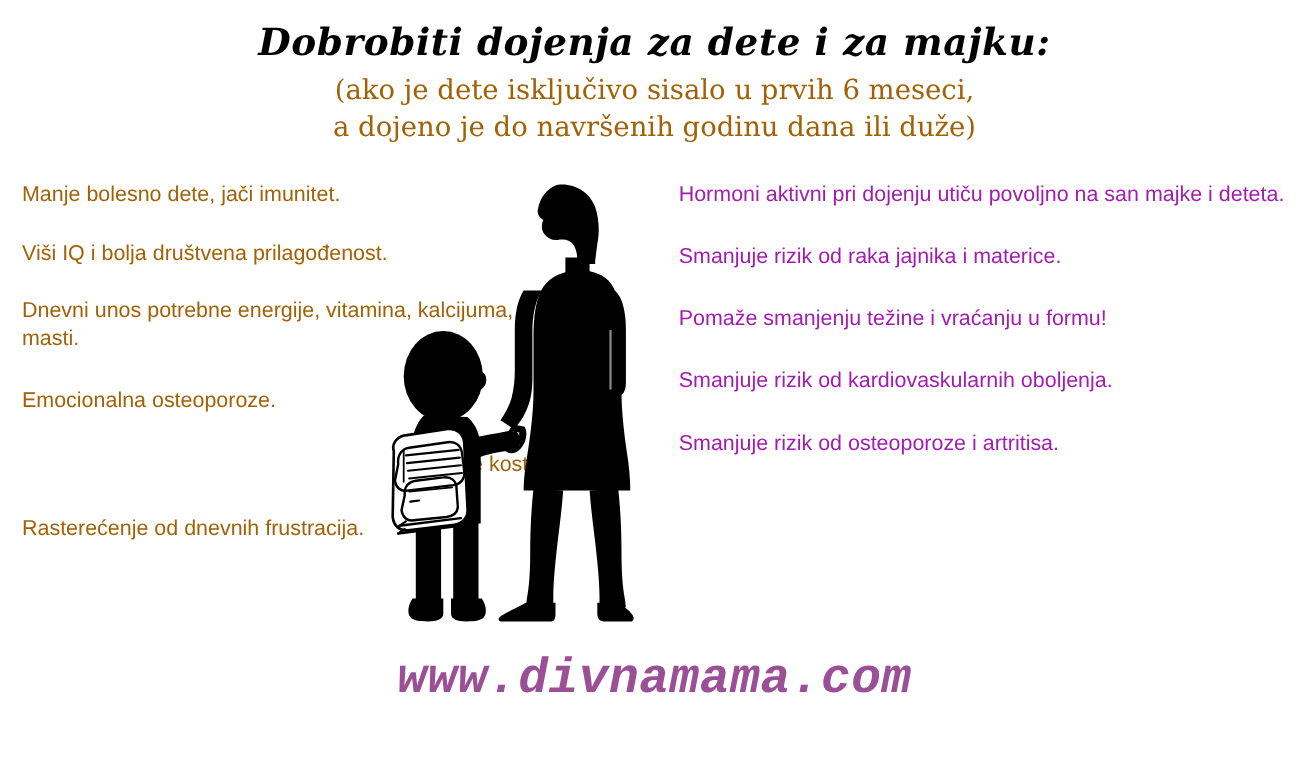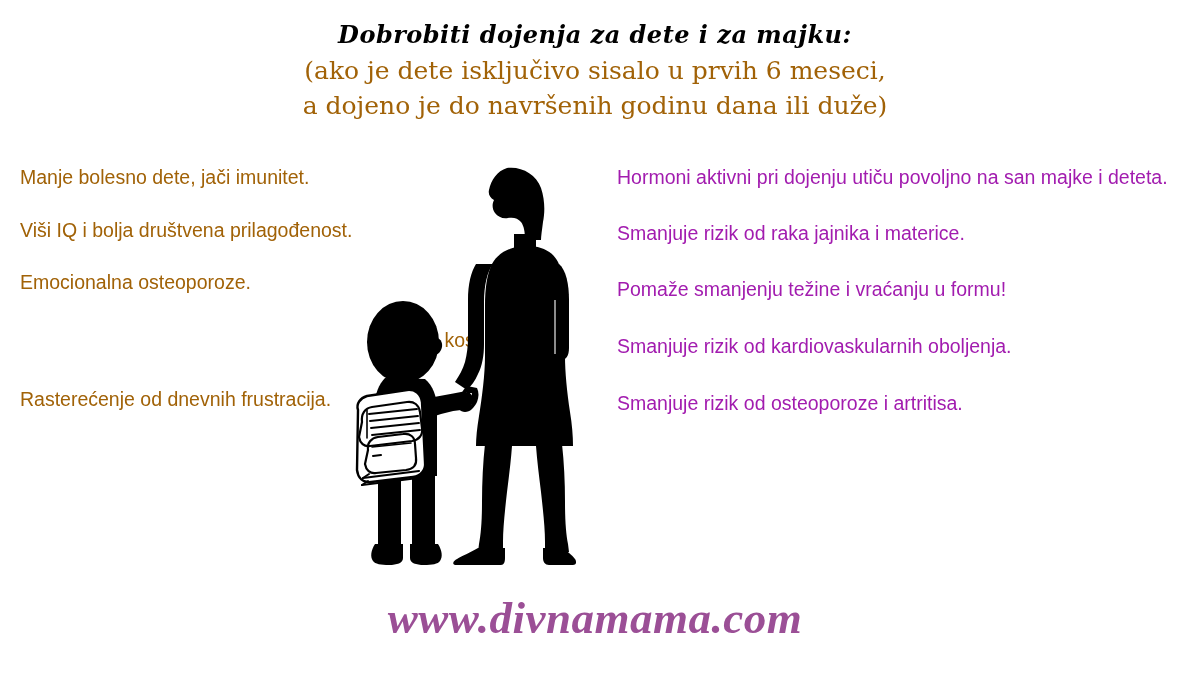--- a/index.html
+++ b/index.html
@@ -25,21 +25,21 @@
     left: 0;
     width: 1190px;
     text-align: center;
   }
   .title {
     margin: 0;
     padding-top: 22px;
     font-family: "DejaVu Serif", serif;
     font-weight: 700;
     font-style: italic;
-    font-size: 24px;
+    font-size: 34px;
     letter-spacing: 0.5px;
     color: #000000;
     line-height: 1.05;
     white-space: nowrap;
   }
   .subtitle {
     margin: 0;
     font-family: "DejaVu Serif", serif;
     font-weight: 400;
     font-size: 25px;
@@ -92,21 +92,21 @@
 
   
   .footer {
     position: absolute;
     left: 0;
     top: 592px;
     width: 1190px;
     text-align: center;
   }
   .website {
-    font-family: Liberation Serif, serif;
+    font-family: Liberation Mono, monospace;
     font-weight: 700;
     font-style: italic;
     font-size: 45px;
     color: #9B4F96;
     letter-spacing: 0.5px;
     white-space: nowrap;
   }
 </style>
 </head>
 <body>
@@ -115,20 +115,21 @@
 
   <div class="header">
     <h1 class="title">Dobrobiti dojenja za dete i za majku:</h1>
     <div class="subtitle line1">(ako je dete isključivo sisalo u prvih 6 meseci,</div>
     <div class="subtitle line2">a dojeno je do navršenih godinu dana ili duže)</div>
   </div>
 
   <div class="col col-left">
     <p class="benefit b1">Manje bolesno dete, jači imunitet.</p>
     <p class="benefit b2">Viši IQ i bolja društvena prilagođenost.</p>
+    <p class="benefit b3">Dnevni unos potrebne energije, vitamina, kalcijuma, masti.</p>
     <p class="benefit b4">Emocionalna osteoporoze.</p>
     <p class="benefit b5">Jače kosti.</p>
     <p class="benefit b6">Rasterećenje od dnevnih frustracija.</p>
   </div>
 
   <div class="col col-right">
     <p class="benefit r1">Hormoni aktivni pri dojenju utiču povoljno na san majke i deteta.</p>
     <p class="benefit r3">Smanjuje rizik od raka jajnika i materice.</p>
     <p class="benefit r4">Pomaže smanjenju težine i vraćanju u formu!</p>
     <p class="benefit r5">Smanjuje rizik od kardiovaskularnih oboljenja.</p>

